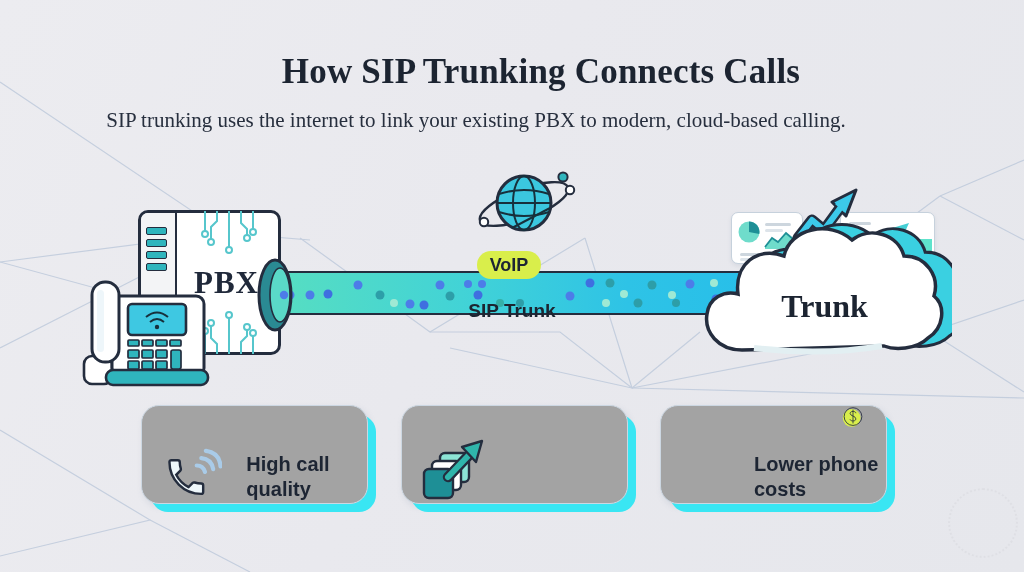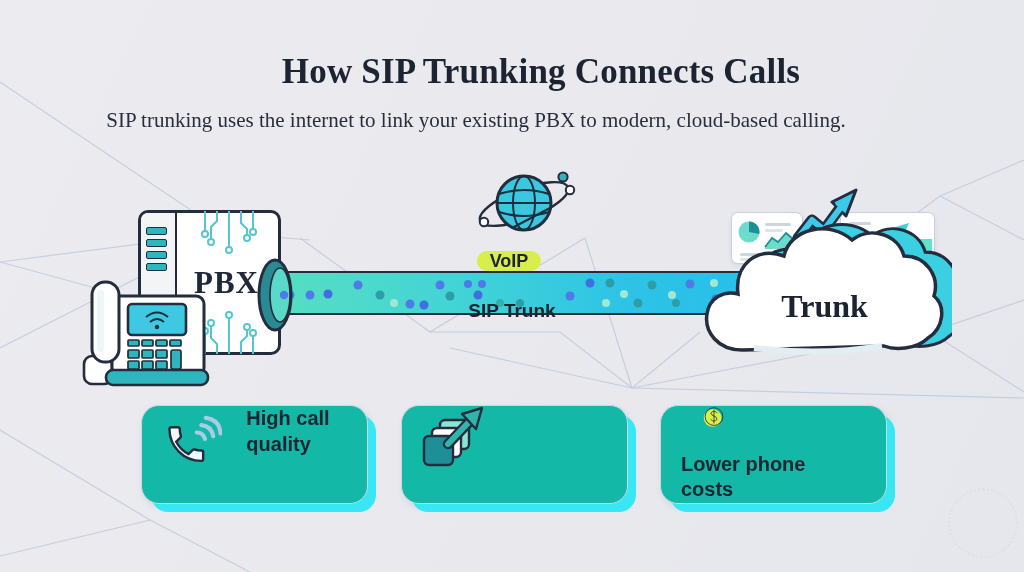--- a/index.html
+++ b/index.html
@@ -49,44 +49,44 @@
     left:272px;top:271px;width:474px;height:44px;z-index:2;box-sizing:border-box;
     background:linear-gradient(90deg,#57dec1 0%,#42d3d6 40%,#2ec3e6 75%,#28bfe9 100%);
     border-top:2.5px solid #242d3e;border-bottom:2.5px solid #242d3e;
   }
   .pipe-cap{left:254px;top:257px;z-index:3;}
   .trunk-label{
     left:452px;top:300px;width:120px;text-align:center;z-index:4;
     font-weight:bold;font-size:19px;color:#1c2430;
   }
   .voip-badge{
-    left:477px;top:251px;width:64px;height:20px;z-index:4;
+    left:477px;top:251px;width:64px;height:28px;z-index:4;
     background:#d9ee4b;border-radius:15px;display:flex;align-items:center;justify-content:center;
     font-weight:bold;font-size:18px;color:#1d2533;
   }
   
   .globe{left:468px;top:162px;z-index:3;}
   
   .chart-card{background:#ffffff;border:1.5px solid #c6d1dc;border-radius:7px;z-index:3;
     box-shadow:0 2px 4px rgba(90,110,140,.12);}
   .chart-card-1{left:731px;top:212px;width:70px;height:50px;}
   .chart-card-2{left:840px;top:212px;width:93px;height:78px;}
   .grow-arrow{left:790px;top:188px;z-index:4;}
   .cloud-svg{left:694px;top:200px;z-index:5;}
   .cloud-label{
     left:742px;top:288px;width:165px;text-align:center;z-index:6;
     font-family:"Liberation Serif","DejaVu Serif",serif;
     font-weight:bold;font-size:32px;color:#1c2431;
   }
   
   .feature-card{
-    top:405px;width:227px;height:99px;background:#14b8a6;z-index:2;
+    top:405px;width:227px;height:99px;background:#a3a3a3;z-index:2;
     border:1.5px solid #ccd7e2;border-radius:18px;box-sizing:border-box;
     box-shadow:9px 9px 0 -1px #39e6f3, 2px 3px 6px rgba(100,120,150,.15);
-    display:flex;align-items:flex-start;gap:24px;padding-left:20px;
+    display:flex;align-items:flex-end;gap:24px;padding-left:20px;
   }
   .feature-card-1{left:141px;}
   .feature-card-2{left:401px;}
   .feature-card-3{left:660px;flex-direction:column;}
   .feature-label{
     width:132px;font-weight:bold;font-size:20px;line-height:1.28;color:#1d2533;
   }
   .watermark{
     left:948px;top:488px;width:66px;height:66px;z-index:1;border-radius:50%;
     border:2px dotted #c9c9cf;opacity:.25;

